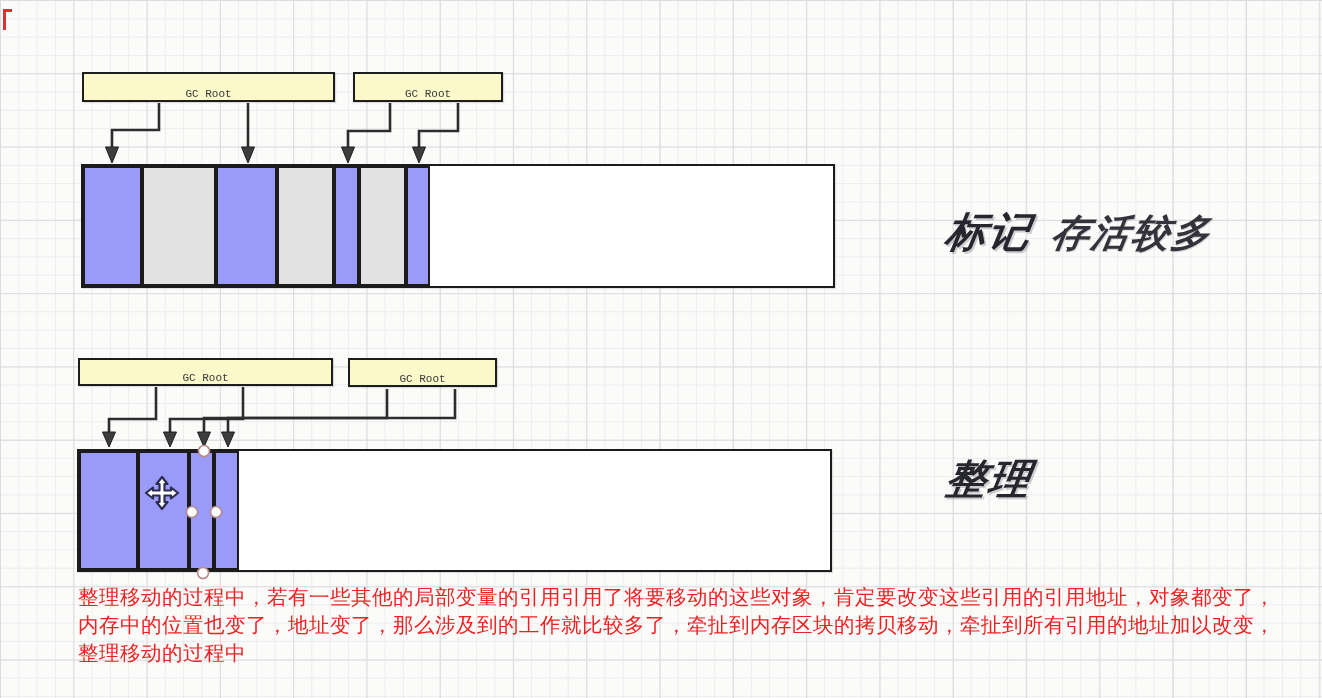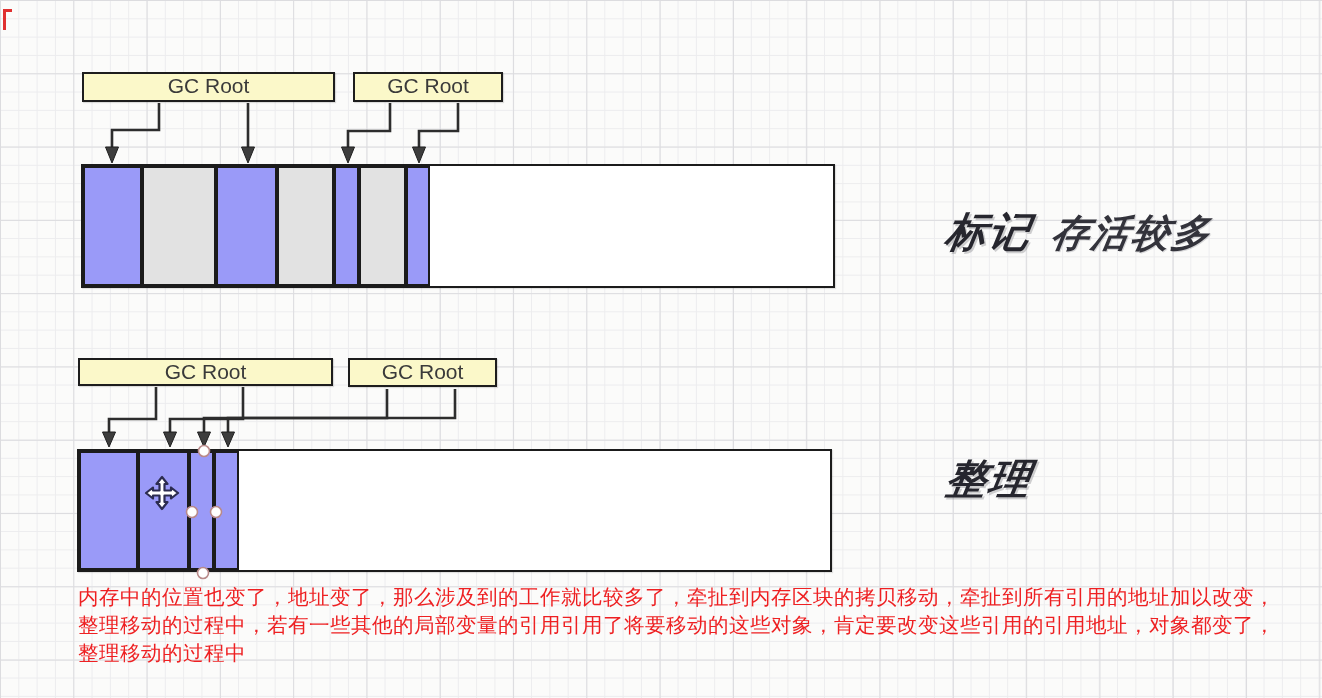--- a/index.html
+++ b/index.html
@@ -9,23 +9,24 @@
     background-image:
       linear-gradient(to right,#dcdcdf 1px,transparent 1px),
       linear-gradient(to bottom,#dcdcdf 1px,transparent 1px),
       linear-gradient(to right,#ececee 1px,transparent 1px),
       linear-gradient(to bottom,#ececee 1px,transparent 1px);
     background-size:73.3px 73.3px,73.3px 73.3px,18.32px 18.32px,18.32px 18.32px;
     font-family:"Liberation Sans","DejaVu Sans",sans-serif;
   }
   .gc-root{
     position:absolute;border:2.5px solid #1d1d1d;background:#fbf8c9;
-    display:flex;align-items:flex-start;justify-content:center;
-    font-size:21px;color:#3a3a3a;box-sizing:border-box;
+    display:flex;align-items:flex-end;justify-content:center;
+    font-size:11px;color:#3a3a3a;box-sizing:border-box;
     box-shadow:1px 1px 1px rgba(0,0,0,0.12);
+    font-family:Liberation Mono, monospace;
   }
   .membar{
     position:absolute;border:2.8px solid #1b1b1b;background:#ffffff;
     box-sizing:border-box;box-shadow:1px 1px 1px rgba(0,0,0,0.10);
   }
   .seg{
     position:absolute;top:0;height:100%;border:2px solid #1b1b1b;
     box-sizing:border-box;
   }
   .caption{
@@ -91,22 +92,22 @@
     <div class="seg" style="left: 59px; width: 51px; background-color: rgb(154, 154, 248);"></div>
     <div class="seg" style="left: 110px; width: 25px; background-color: rgb(154, 154, 248);"></div>
     <div class="seg" style="left: 135px; width: 25px; background-color: rgb(154, 154, 248);"></div>
   </div>
 
   <div class="caption" style="left:946px;top:452px;">
     <span class="cap-main">整理</span>
   </div>
 
   <div class="note" style="color: rgb(238, 32, 34);">
+    <div>整理移动的过程中，若有一些其他的局部变量的引用引用了将要移动的这些对象，肯定要改变这些引用的引用地址，对象都变了，</div>
     <div>内存中的位置也变了，地址变了，那么涉及到的工作就比较多了，牵扯到内存区块的拷贝移动，牵扯到所有引用的地址加以改变，</div>
-    <div>整理移动的过程中，若有一些其他的局部变量的引用引用了将要移动的这些对象，肯定要改变这些引用的引用地址，对象都变了，</div>
     <div>整理移动的过程中</div>
   </div>
 
   <svg class="overlay" width="1322" height="698" viewBox="0 0 1322 698">
 
     <g>
       <polyline class="connector" points="159,103 159,130 112,130 112,148"></polyline>
       <polygon class="arrowhead" points="105.5,147 118.5,147 112,163"></polygon>
     </g>
     <g>

